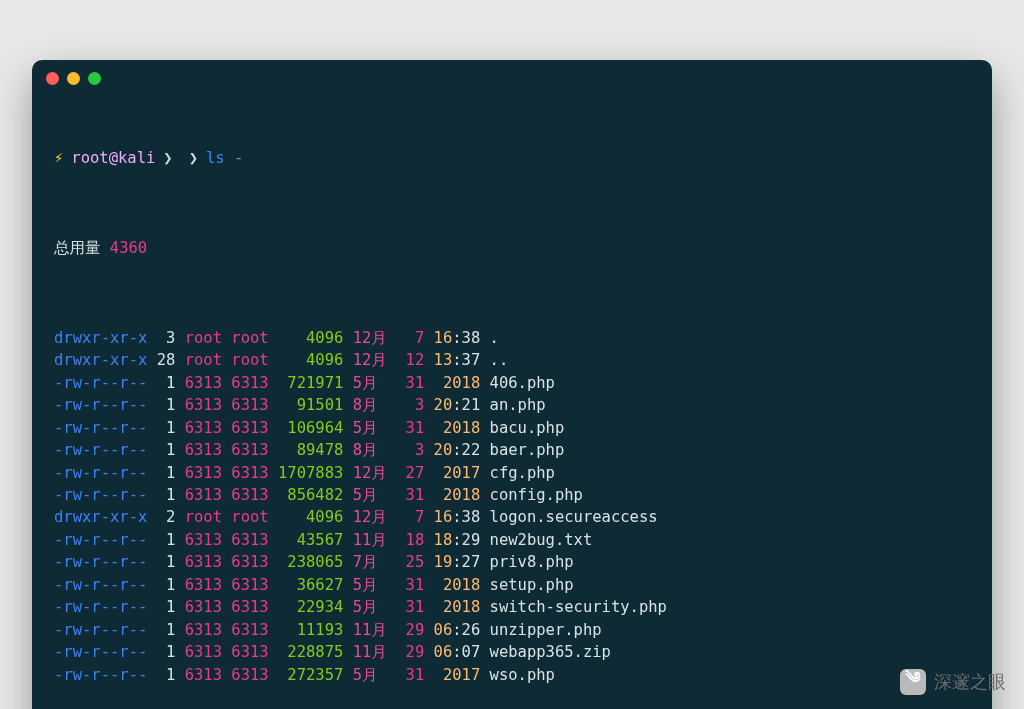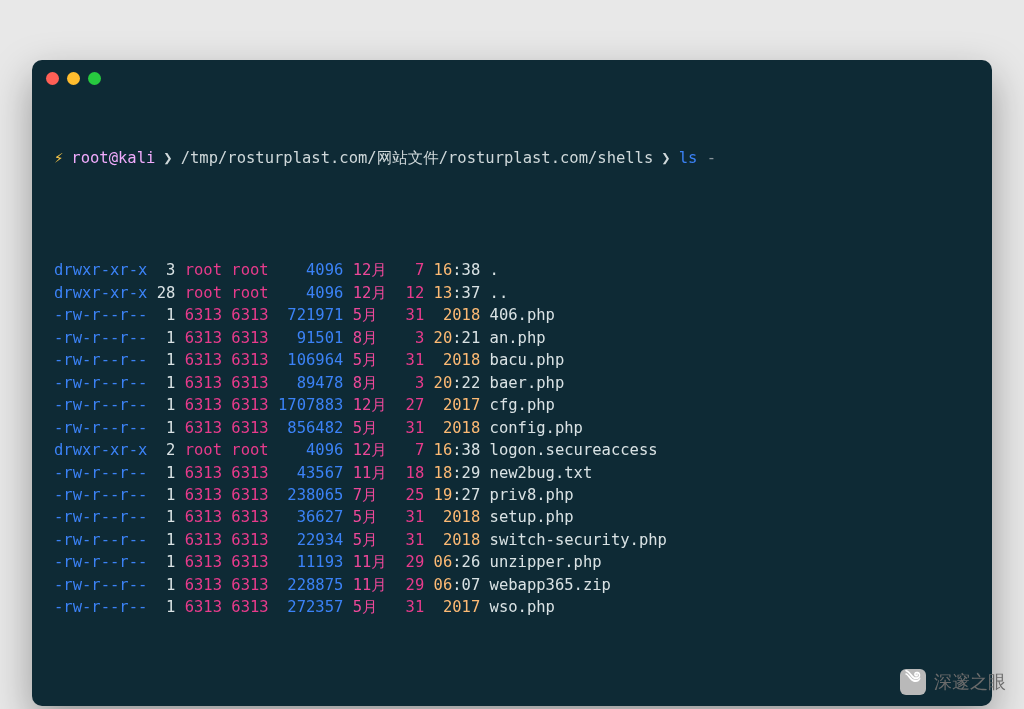--- a/index.html
+++ b/index.html
@@ -48,21 +48,21 @@
   .sep  { color: #cfd8da; margin: 0 8px; font-weight: 600; }
   .path { color: #cfd8da; }
   .cmd  { color: #3b82f6; }
   .flag { color: #89949a; }
 
   .row { white-space: pre; }
   .perm  { color: #3b82f6; }
   .link  { color: #d9e2e4; }
   .owner { color: #e83b8c; }
   .group { color: #e83b8c; }
-  .size  { color: #3b82f6; }
+  .size  { color: #84cc16; }
   .month { color: #ec4899; }
   .day   { color: #e83b8c; }
   .t1    { color: #fdba74; }
   .t2    { color: #d9e2e4; }
   .name  { color: #d9e2e4; text-align: right; }
   .dirname { color: #d9e2e4; }
   .total-label { color: #d9e2e4; }
   .total-val   { color: #e83b8c; }
 
   .watermark {
@@ -91,26 +91,26 @@
     <div class="dot red"></div>
     <div class="dot yellow"></div>
     <div class="dot green"></div>
   </div>
 
   <div class="term-body">
     <div class="prompt-line">
       <span class="bolt">⚡</span>
       <span class="user">root@kali</span>
       <span class="sep">❯</span>
-      <span class="path">/tmp/rosturplast.com/网站文件/rosturplast.com/shells</span>
       <span class="sep">❯</span>
       <span class="cmd">ls</span>
       <span class="flag">&nbsp;</span><span class="flag">-</span>
     </div>
 
+    <div class="row"><span class="total-label">总用量</span> <span class="total-val">4360</span></div>
 
     <div id="listing"><div class="row"><span class="perm">drwxr-xr-x</span> <span class="link"> 3</span> <span class="owner">root</span> <span class="group">root</span> <span class="size">   4096</span> <span class="month">12月 </span> <span class="day"> 7</span> <span><span class="t1">16</span><span class="t2">:38</span></span> <span class="dirname">.</span></div><div class="row"><span class="perm">drwxr-xr-x</span> <span class="link">28</span> <span class="owner">root</span> <span class="group">root</span> <span class="size">   4096</span> <span class="month">12月 </span> <span class="day">12</span> <span><span class="t1">13</span><span class="t2">:37</span></span> <span class="dirname">..</span></div><div class="row"><span class="perm">-rw-r--r--</span> <span class="link"> 1</span> <span class="owner">6313</span> <span class="group">6313</span> <span class="size"> 721971</span> <span class="month">5月  </span> <span class="day">31</span> <span><span class="t1"> 2018</span></span> <span class="name">406.php</span></div><div class="row"><span class="perm">-rw-r--r--</span> <span class="link"> 1</span> <span class="owner">6313</span> <span class="group">6313</span> <span class="size">  91501</span> <span class="month">8月  </span> <span class="day"> 3</span> <span><span class="t1">20</span><span class="t2">:21</span></span> <span class="name">an.php</span></div><div class="row"><span class="perm">-rw-r--r--</span> <span class="link"> 1</span> <span class="owner">6313</span> <span class="group">6313</span> <span class="size"> 106964</span> <span class="month">5月  </span> <span class="day">31</span> <span><span class="t1"> 2018</span></span> <span class="name">bacu.php</span></div><div class="row"><span class="perm">-rw-r--r--</span> <span class="link"> 1</span> <span class="owner">6313</span> <span class="group">6313</span> <span class="size">  89478</span> <span class="month">8月  </span> <span class="day"> 3</span> <span><span class="t1">20</span><span class="t2">:22</span></span> <span class="name">baer.php</span></div><div class="row"><span class="perm">-rw-r--r--</span> <span class="link"> 1</span> <span class="owner">6313</span> <span class="group">6313</span> <span class="size">1707883</span> <span class="month">12月 </span> <span class="day">27</span> <span><span class="t1"> 2017</span></span> <span class="name">cfg.php</span></div><div class="row"><span class="perm">-rw-r--r--</span> <span class="link"> 1</span> <span class="owner">6313</span> <span class="group">6313</span> <span class="size"> 856482</span> <span class="month">5月  </span> <span class="day">31</span> <span><span class="t1"> 2018</span></span> <span class="name">config.php</span></div><div class="row"><span class="perm">drwxr-xr-x</span> <span class="link"> 2</span> <span class="owner">root</span> <span class="group">root</span> <span class="size">   4096</span> <span class="month">12月 </span> <span class="day"> 7</span> <span><span class="t1">16</span><span class="t2">:38</span></span> <span class="dirname">logon.secureaccess</span></div><div class="row"><span class="perm">-rw-r--r--</span> <span class="link"> 1</span> <span class="owner">6313</span> <span class="group">6313</span> <span class="size">  43567</span> <span class="month">11月 </span> <span class="day">18</span> <span><span class="t1">18</span><span class="t2">:29</span></span> <span class="name">new2bug.txt</span></div><div class="row"><span class="perm">-rw-r--r--</span> <span class="link"> 1</span> <span class="owner">6313</span> <span class="group">6313</span> <span class="size"> 238065</span> <span class="month">7月  </span> <span class="day">25</span> <span><span class="t1">19</span><span class="t2">:27</span></span> <span class="name">priv8.php</span></div><div class="row"><span class="perm">-rw-r--r--</span> <span class="link"> 1</span> <span class="owner">6313</span> <span class="group">6313</span> <span class="size">  36627</span> <span class="month">5月  </span> <span class="day">31</span> <span><span class="t1"> 2018</span></span> <span class="name">setup.php</span></div><div class="row"><span class="perm">-rw-r--r--</span> <span class="link"> 1</span> <span class="owner">6313</span> <span class="group">6313</span> <span class="size">  22934</span> <span class="month">5月  </span> <span class="day">31</span> <span><span class="t1"> 2018</span></span> <span class="name">switch-security.php</span></div><div class="row"><span class="perm">-rw-r--r--</span> <span class="link"> 1</span> <span class="owner">6313</span> <span class="group">6313</span> <span class="size">  11193</span> <span class="month">11月 </span> <span class="day">29</span> <span><span class="t1">06</span><span class="t2">:26</span></span> <span class="name">unzipper.php</span></div><div class="row"><span class="perm">-rw-r--r--</span> <span class="link"> 1</span> <span class="owner">6313</span> <span class="group">6313</span> <span class="size"> 228875</span> <span class="month">11月 </span> <span class="day">29</span> <span><span class="t1">06</span><span class="t2">:07</span></span> <span class="name">webapp365.zip</span></div><div class="row"><span class="perm">-rw-r--r--</span> <span class="link"> 1</span> <span class="owner">6313</span> <span class="group">6313</span> <span class="size"> 272357</span> <span class="month">5月  </span> <span class="day">31</span> <span><span class="t1"> 2017</span></span> <span class="name">wso.php</span></div></div>
   </div>
 </div>
 
 <div class="watermark">
   <span class="icon">༄</span>
   <span>深邃之眼</span>
 </div>
 

